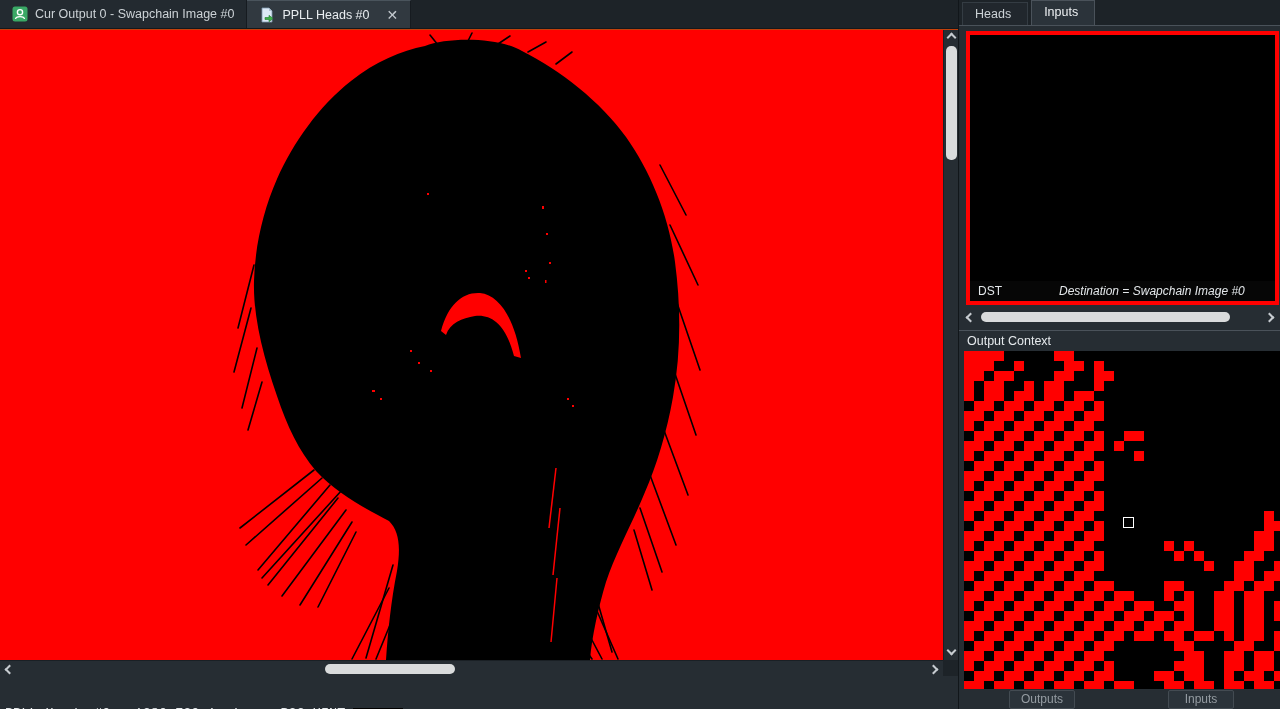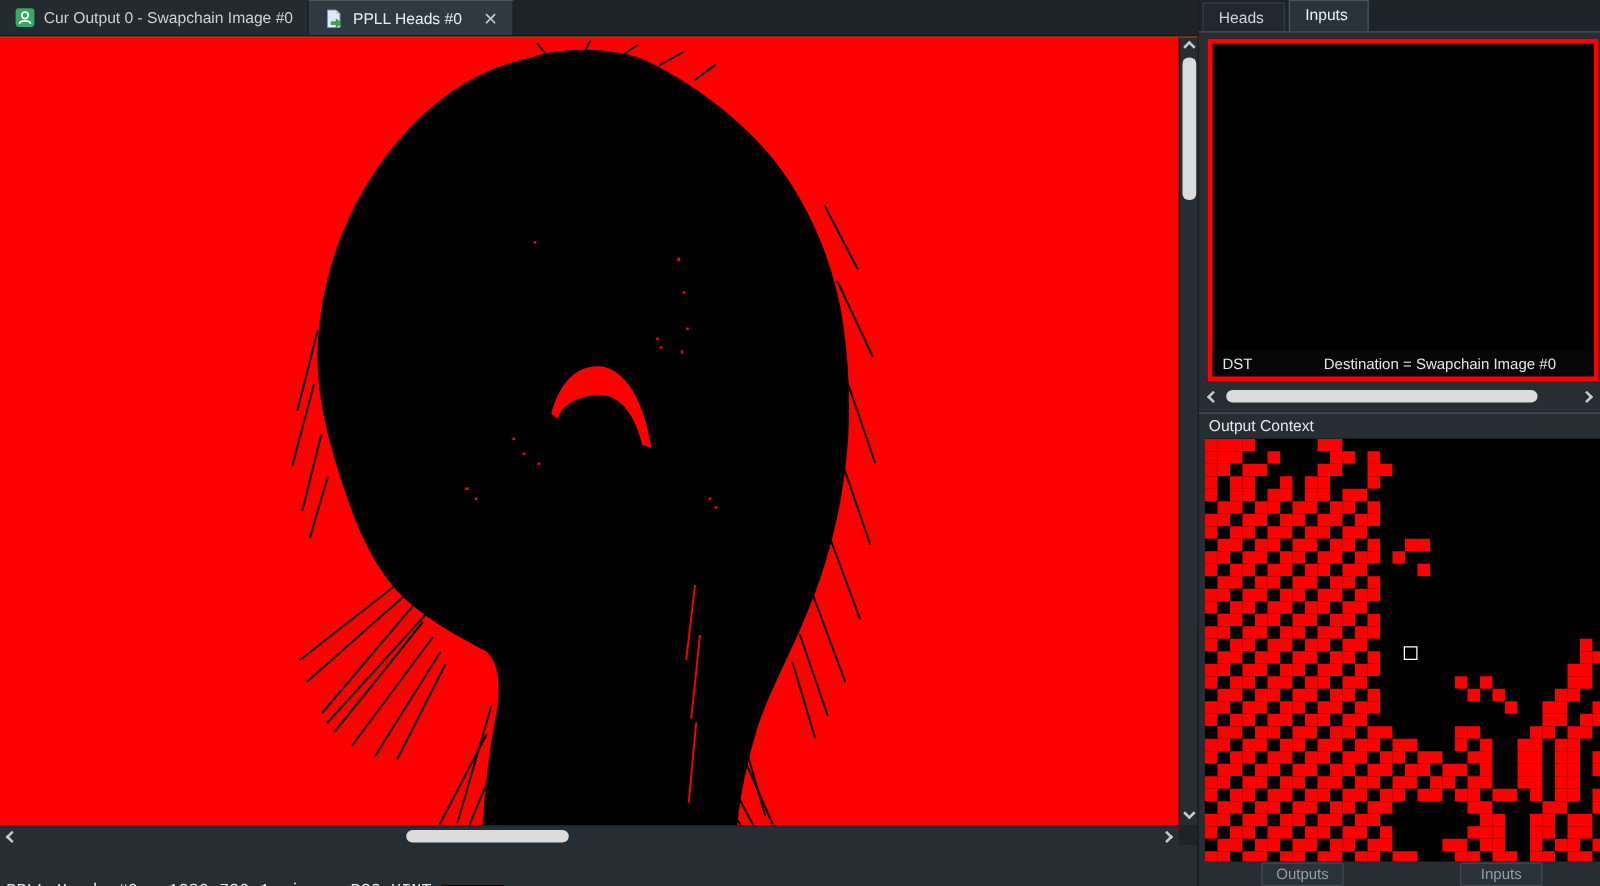--- a/index.html
+++ b/index.html
@@ -49,21 +49,21 @@
             border:1px solid #343c43; border-bottom:none; margin-left:3px; }
   .rp-tab.active { background:#2b333a; color:#eef1f3; border-color:#4a525a; padding-bottom:7px; }
   #rp-content-top { left:0; top:25px; width:322px; height:304px; background:#262d33;
                     border-top:1px solid #4a525a; }
 
   #thumb { left:7px; top:5px; width:313px; height:274px; background:#000;
            border:4px solid #ff0000; }
   #dst-bar { left:0px; bottom:0px; width:100%; height:20px; background:#060606;
              font-size:12px; color:#e3e7ea; }
   #dst-slot { left:8px; top:3px; }
-  #dst-caption { left:89px; top:3px; }
+  #dst-caption { left:89px; top:3px;font-style:italic; }
 
   #rp-hscroll { left:2px; top:283px; width:318px; height:16px; }
   #rp-hthumb { left:20px; top:3px; width:249px; height:10px; background:#d9dbdc; border-radius:5px; }
 
   
   #pixel-context { left:0; top:330px; width:322px; height:379px; background:#262d33;
                    border-top:1px solid #4a525a; }
   #pc-header { left:0; top:0; width:322px; height:20px; font-size:12.5px; color:#e6eaed;
                padding:3px 0 0 8px; }
   #pc-grid { left:5px; top:20px; width:317px; height:338px; overflow:hidden; background:#000;

